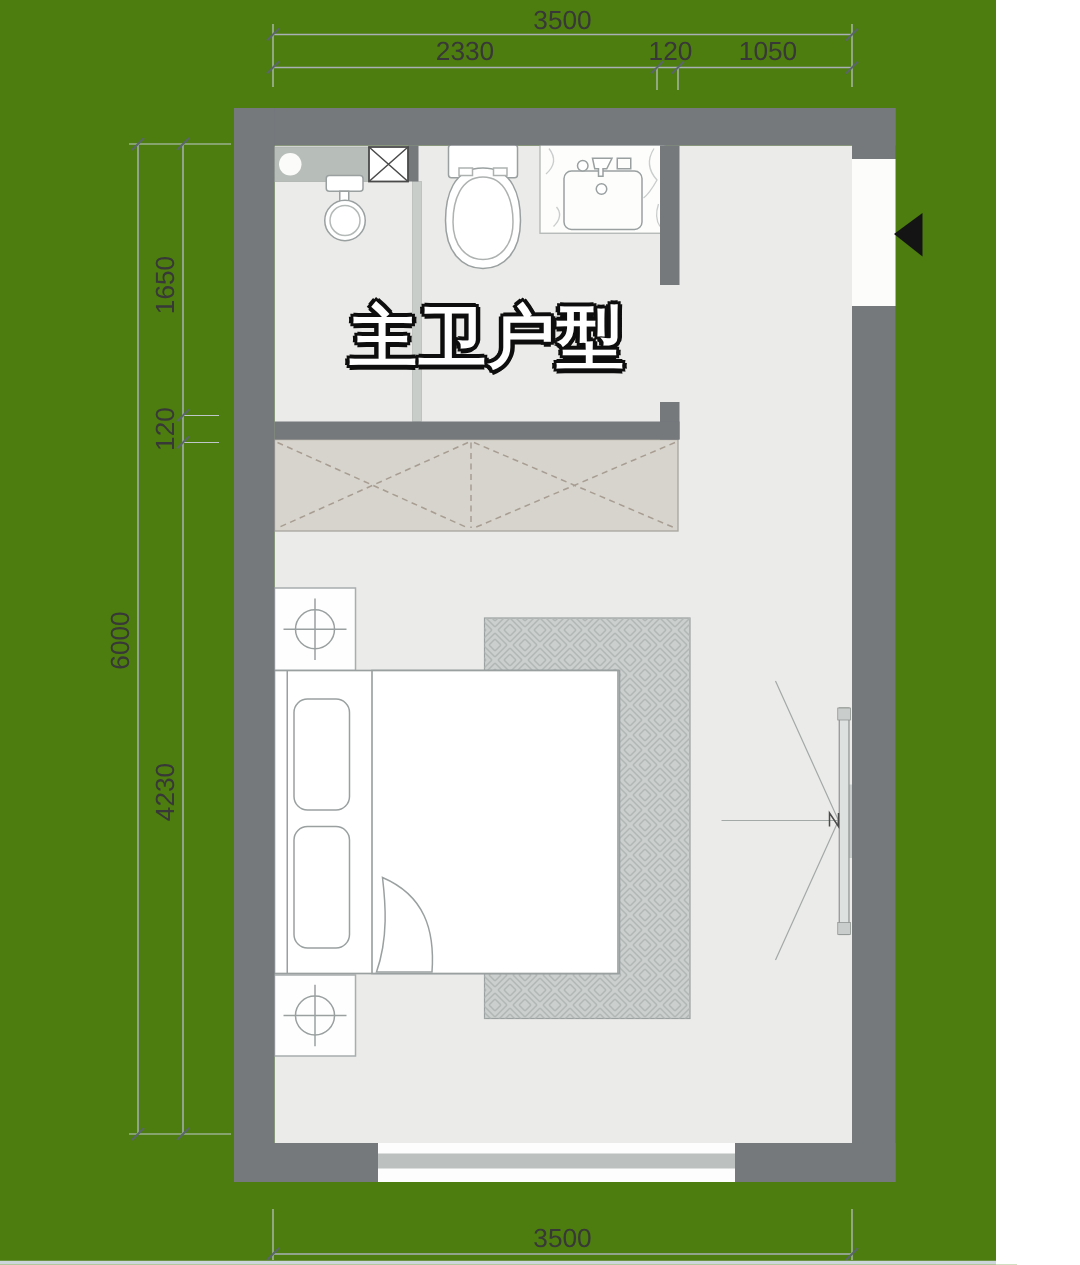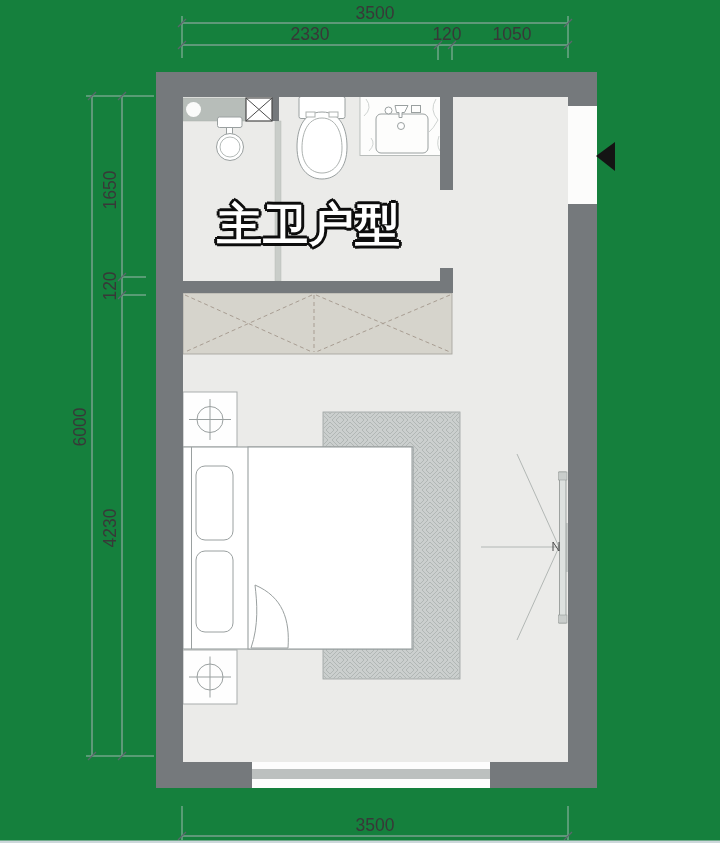--- a/index.html
+++ b/index.html
@@ -1,31 +1,31 @@
 <!DOCTYPE html>
 <html><head>
 <meta charset="utf-8">
 <style>
   html,body{margin:0;padding:0;background:#ffffff;}
   .canvas{
     position:relative;
-    width:720px;height:843px;
-    background:#15803d;
+    width:664px;height:843px;
+    background:#4d7c0f;
     overflow:hidden;
     font-family:"Liberation Sans",sans-serif;
   }
   svg{position:absolute;left:0;top:0;}
   .dimtext{
     font-family:"Liberation Sans",sans-serif;
     font-size:17.5px;
     fill:#383838;
   }
   .plan-title{
     position:absolute;
-    left:217px;top:199px;
+    left:233px;top:199px;
     font-family:"DejaVu Sans",sans-serif;
     font-size:45px;
     font-weight:900;
     letter-spacing:1px;
     line-height:1.15;
     color:#ffffff;
     -webkit-text-stroke:3px #0e0e0e;
     paint-order:stroke fill;
     text-shadow:
       -2px -2px 0 #0e0e0e, 2px -2px 0 #0e0e0e,

